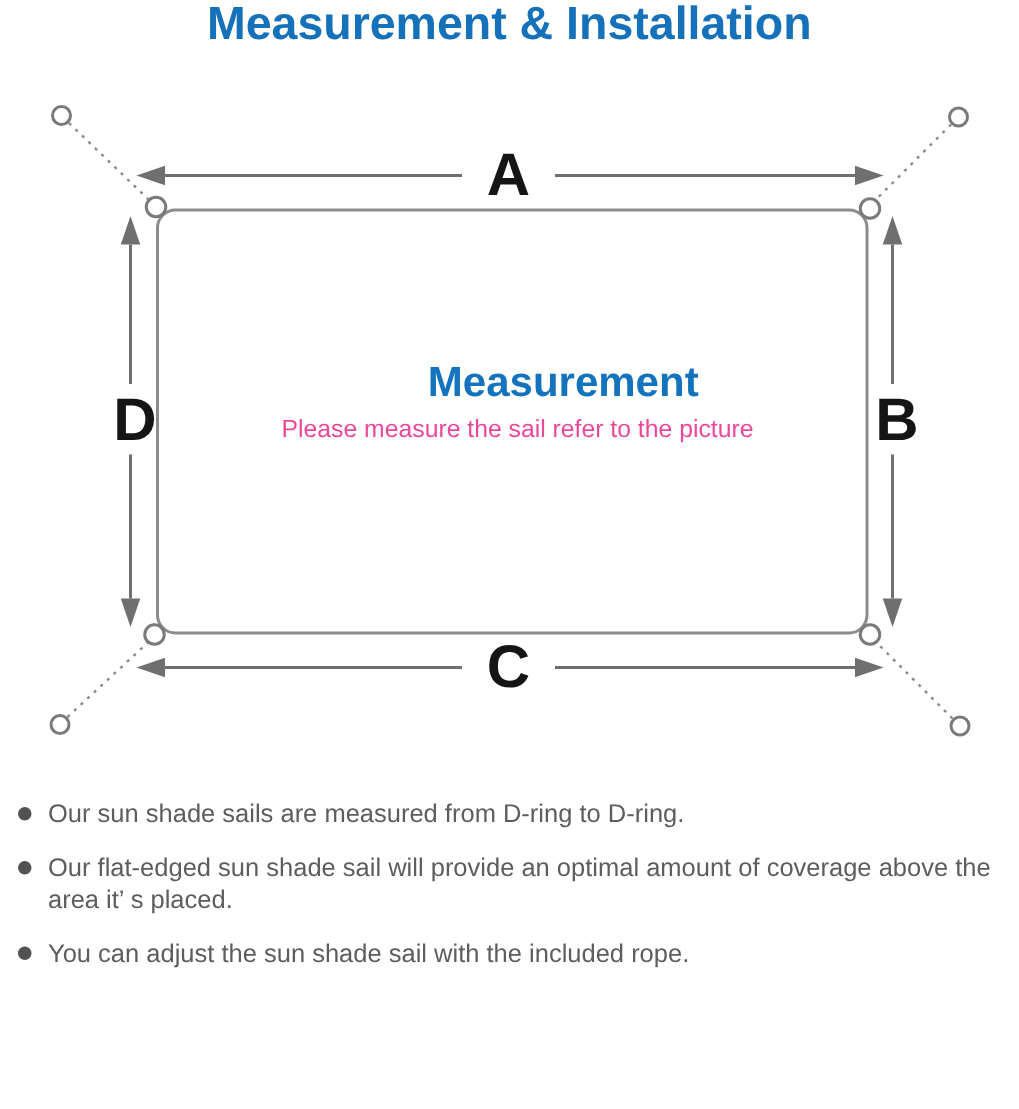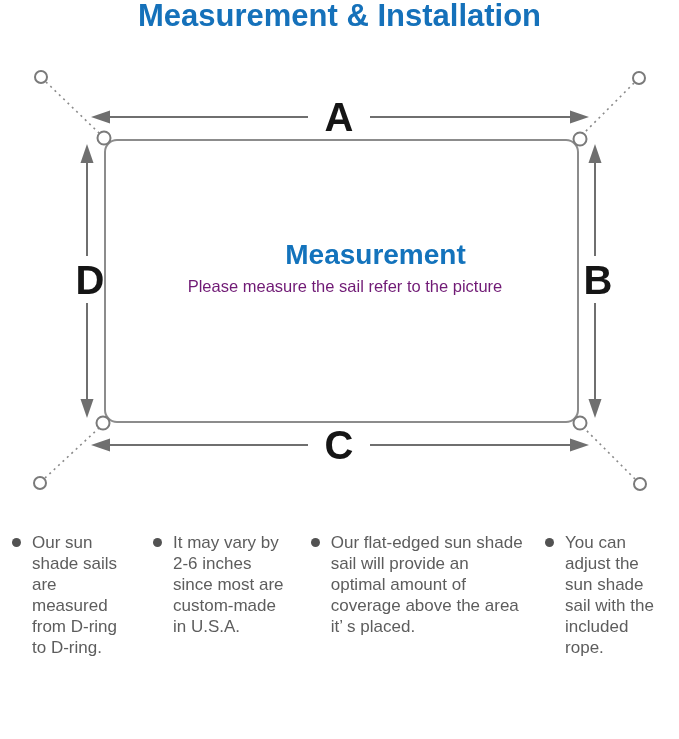--- a/index.html
+++ b/index.html
@@ -41,29 +41,29 @@
     text-align: center;
     font-size: 28px;
     font-weight: bold;
     color: #1373bc;
   }
   .center-subtitle {
     position: absolute;
     left: 105px; top: 277px; width: 480px;
     text-align: center;
     font-size: 16.5px;
-    color: #701a75;
+    color: #ec4899;
   }
   .notes {
     position: absolute;
     left: 10px; top: 532px; width: 660px;
     list-style: none;
     margin: 0; padding: 0;
     display: flex;
-    flex-direction: row;
+    flex-direction: column;
     gap: 15px;
   }
   .note-item {
     display: flex;
     align-items: flex-start;
     color: #5d5d5d;
     font-size: 17px;
     line-height: 21px;
   }
   .bullet-dot {
@@ -144,24 +144,20 @@
   <div class="center-title">Measurement</div>
   <div class="center-subtitle">Please measure the sail refer to the picture</div>
 
   <ul class="notes">
     <li class="note-item">
       <span class="bullet-dot"></span>
       <span class="note-text">Our sun shade sails are measured from D-ring to D-ring.</span>
     </li>
     <li class="note-item">
       <span class="bullet-dot"></span>
-      <span class="note-text">It may vary by 2-6 inches since most are custom-made in U.S.A.</span>
-    </li>
-    <li class="note-item">
-      <span class="bullet-dot"></span>
       <span class="note-text">Our flat-edged sun shade sail will provide an optimal amount of coverage above the area it’ s placed.</span>
     </li>
     <li class="note-item">
       <span class="bullet-dot"></span>
       <span class="note-text">You can adjust the sun shade sail with the included rope.</span>
     </li>
   </ul>
 
 </div>
 

